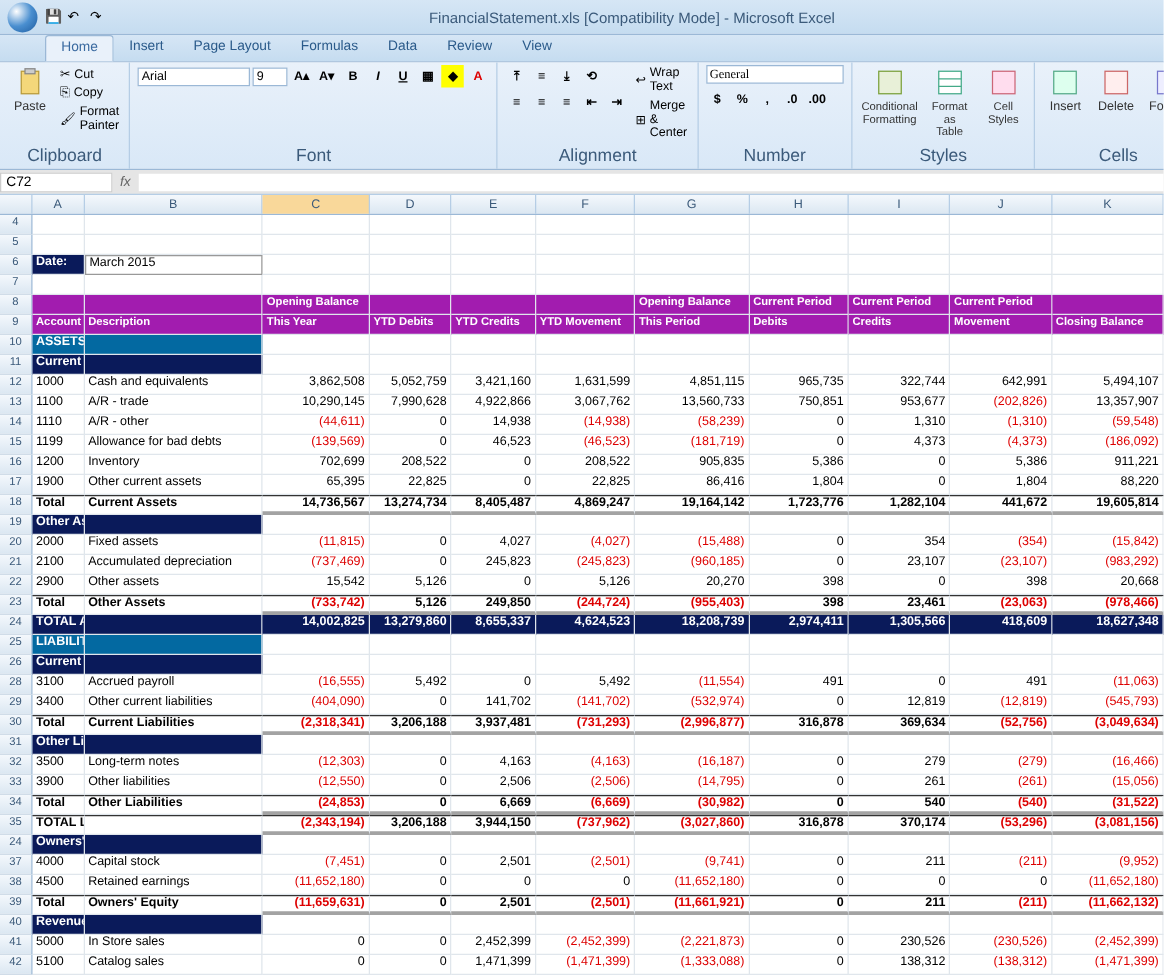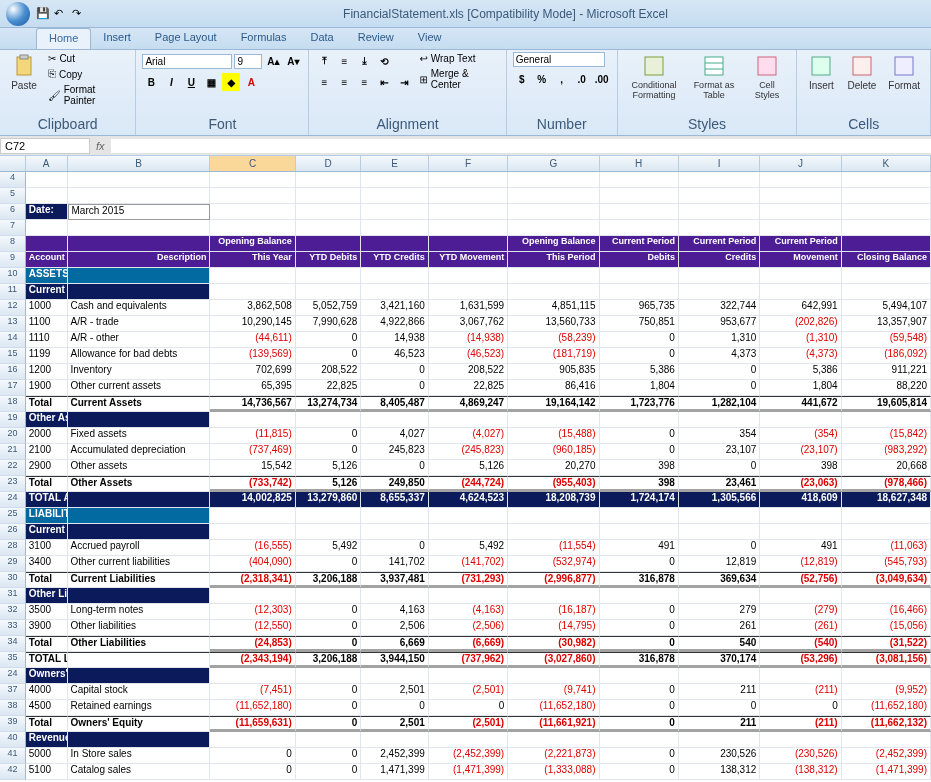--- a/index.html
+++ b/index.html
@@ -33,21 +33,21 @@
 .colhead { border-right: 1px solid #b5cde5; text-align: center; font-size: 10px; color: #3b5a7a; padding: 2px 0; }
 .colhead.active { background: #f9d89a; }
 .grid { display: flex; flex-direction: column; }
 .row { display: flex; height: 16px; }
 .rowhead { width: 26px; background: linear-gradient(#f4f8fc,#dbe7f2); border-right: 1px solid #9bb8d6; border-bottom: 1px solid #d0dce8; text-align: center; font-size: 9px; color: #3b5a7a; }
 .cell { border-right: 1px solid #e0e6ec; border-bottom: 1px solid #e0e6ec; padding: 0 3px; font-size: 10px; overflow: hidden; white-space: nowrap; text-align: right; }
 .cell.l { text-align: left; }
 .cell.neg { color: #d00; }
 .secthead { background: #0369a1; color: #fff; font-weight: bold; text-align: left; }
 .subhead { background: #0a1a5a; color: #fff; font-weight: bold; text-align: left; }
-.colhdr { background: #4c1d95; color: #fff; font-weight: bold; text-align: right; font-size: 9px; }
+.colhdr { background: #a21caf; color: #fff; font-weight: bold; text-align: left; font-size: 9px; }
 .totalrow .cell { font-weight: bold; border-top: 1px solid #333; }
 .grandtotal { background: #0a1a5a; color: #fff; font-weight: bold; }
 .datelabel { background: #0a1a5a; color: #fff; font-weight: bold; padding: 0 3px; }
 .dateval { border: 1px solid #999; background: #fff; }
 .underline { border-bottom: 3px solid #a3a3a3; }
 
 .cA{width:42px}.cB{width:144px}.cC{width:86px}.cD{width:66px}.cE{width:68px}.cF{width:80px}.cG{width:92px}.cH{width:80px}.cI{width:82px}.cJ{width:82px}.cK{width:90px}
 </style>
 </head>
 <body>
@@ -93,21 +93,21 @@
           </div>
         <div class="smallbtn">
             <span>🖌</span>
             <span>Format Painter</span>
           </div>
       </div>
     </div>
     <div class="group-label">Clipboard</div>
   </div>
   <div class="group">
-    <div class="group-body" style="flex-direction:column;gap:3px">
+    <div class="group-body" style="flex-direction:row;gap:3px">
       <div class="fontrow">
         <input class="fontsel" style="width: 90px;" value="Arial">
         <input class="fontsel" style="width: 28px;" value="9">
         <span class="iconbtn">A▴</span>
         <span class="iconbtn">A▾</span>
       </div>
       <div class="fontrow">
         <span class="iconbtn">
             <b>B</b>
           </span>
@@ -149,21 +149,21 @@
         <div class="smallbtn">
             <span>⊞</span>
             <span>Merge &amp; Center</span>
           </div>
       </div>
     </div>
     <div class="group-label">Alignment</div>
   </div>
   <div class="group">
     <div class="group-body" style="flex-direction:column;gap:3px">
-      <input class="fontsel" style="width: 92px;" value="General">
+      <input class="fontsel" style="width: 110px; font-family: Liberation Serif, serif;" value="General">
       <div class="fontrow">
         <span class="iconbtn">$</span>
         <span class="iconbtn">%</span>
         <span class="iconbtn">,</span>
         <span class="iconbtn">.0</span>
         <span class="iconbtn">.00</span>
       </div>
     </div>
     <div class="group-label">Number</div>
   </div>
@@ -521,21 +521,21 @@
       </div>
       <div class="row">
         <div class="rowhead">24</div>
         <div class="cell cA grandtotal l">TOTAL ASSETS</div>
         <div class="cell cB grandtotal l"></div>
         <div class="cell cC  grandtotal">14,002,825</div>
         <div class="cell cD  grandtotal">13,279,860</div>
         <div class="cell cE  grandtotal">8,655,337</div>
         <div class="cell cF  grandtotal">4,624,523</div>
         <div class="cell cG  grandtotal">18,208,739</div>
-        <div class="cell cH  grandtotal">1,724,174</div>
+        <div class="cell cH  grandtotal">2,974,411</div>
         <div class="cell cI  grandtotal">1,305,566</div>
         <div class="cell cJ  grandtotal">418,609</div>
         <div class="cell cK  grandtotal">18,627,348</div>
       </div>
       <div class="row">
         <div class="rowhead">25</div>
         <div class="cell cA secthead l">LIABILITIES &amp; OWNERS' EQUITY</div>
         <div class="cell cB secthead"></div>
         <div class="cell cC"></div>
         <div class="cell cD"></div>

